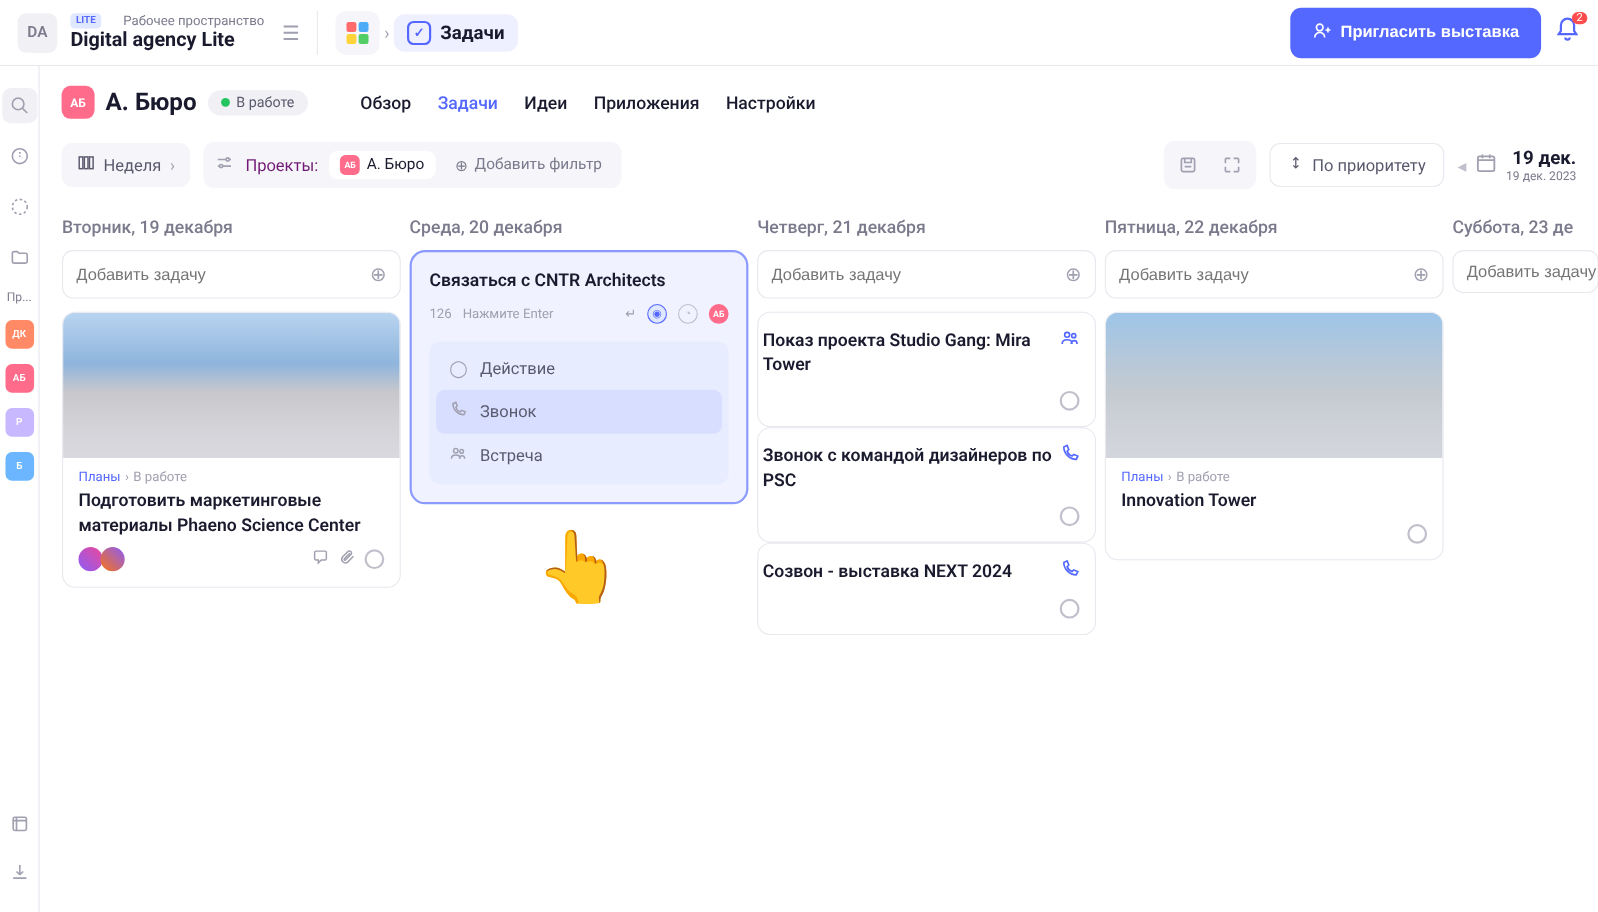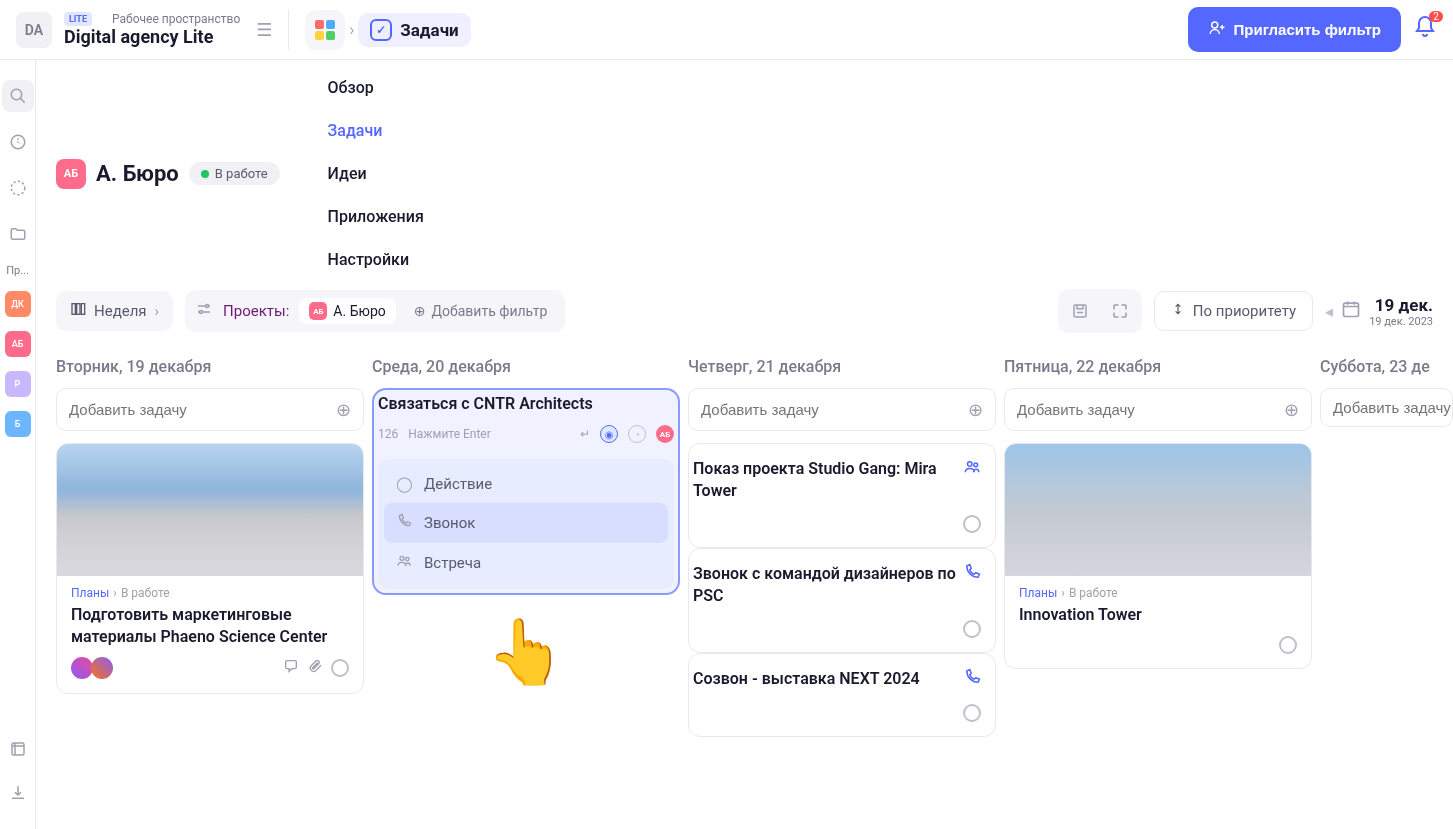--- a/index.html
+++ b/index.html
@@ -39,21 +39,21 @@
     .rail-label { font-size: 11px; color: #7a7a8c; }
     .rail-avatar { width: 26px; height: 26px; border-radius: 6px; display: flex; align-items: center; justify-content: center; font-size: 9px; font-weight: 600; color: #fff; }
     .rail-bottom { margin-top: auto; display: flex; flex-direction: column; gap: 12px; align-items: center; }
     
     .main { flex: 1; padding: 18px 0 0 20px; overflow: hidden; }
     .project-header { display: flex; align-items: center; gap: 24px; }
     .proj-avatar { width: 30px; height: 30px; border-radius: 8px; background: #ff6b8a; color: #fff; font-size: 11px; font-weight: 700; display: flex; align-items: center; justify-content: center; }
     .proj-name { font-size: 22px; font-weight: 700; }
     .status-badge { display: flex; align-items: center; gap: 6px; background: #f0f0f5; padding: 4px 12px; border-radius: 12px; font-size: 13px; color: #5a5a6e; }
     .status-dot { width: 8px; height: 8px; background: #22c55e; border-radius: 50%; }
-    .proj-tabs { display: flex; gap: 24px; margin-left: 24px; flex-direction: column; }
+    .proj-tabs { display: flex; gap: 24px; margin-left: 24px; }
     .proj-tab { font-size: 16px; color: #1a1a2e; cursor: pointer; font-weight: 500; }
     .proj-tab.active { color: #5468ff; }
     
     .toolbar { display: flex; align-items: center; gap: 12px; margin-top: 20px; padding-right: 20px; }
     .tb-pill { display: flex; align-items: center; gap: 8px; background: #f5f5fa; border-radius: 10px; padding: 10px 14px; font-size: 15px; color: #5a5a6e; cursor: pointer; }
     .tb-group { display: flex; align-items: center; gap: 10px; background: #f5f5fa; border-radius: 10px; padding: 8px 10px; }
     .proj-filter-chip { display: flex; align-items: center; gap: 6px; background: #fff; padding: 4px 10px; border-radius: 8px; font-size: 14px; }
     .mini-avatar { width: 18px; height: 18px; border-radius: 5px; background: #ff6b8a; color: #fff; font-size: 8px; font-weight: 700; display: flex; align-items: center; justify-content: center; }
     .add-filter { color: #7a7a8c; font-size: 14px; display: flex; align-items: center; gap: 6px; cursor: pointer; padding: 4px 8px; }
     .tb-spacer { flex: 1; }
@@ -82,21 +82,21 @@
     .card-footer-icons { margin-left: auto; display: flex; align-items: center; gap: 8px; color: #a0a0b0; }
     .status-circle { width: 18px; height: 18px; border: 2px solid #c0c0cc; border-radius: 50%; }
     
     .task-card { border: 1px solid #e8e8ef; border-radius: 12px; padding: 14px 4px; position: relative; }
     .task-title { font-size: 16px; font-weight: 600; line-height: 1.35; margin-bottom: 8px; }
     .task-type-icon { position: absolute; top: 14px; right: 14px; color: #5468ff; font-size: 16px; }
     .task-status-circle { position: absolute; bottom: 14px; right: 14px; width: 18px; height: 18px; border: 2px solid #c0c0cc; border-radius: 50%; }
     .task-card .task-title { padding-right: 28px; }
     .task-spacer { height: 24px; }
     
-    .active-task-card { border: 2px solid #8b9aff; background: #f0f2ff; border-radius: 14px; padding: 4px; }
+    .active-task-card { border: 2px solid #8b9aff; background: #f0f2ff; border-radius: 14px; padding: 16px; }
     .active-task-title { font-size: 16px; font-weight: 600; margin-bottom: 12px; color: #1a1a2e; }
     .active-task-meta { display: flex; align-items: center; gap: 10px; font-size: 12px; color: #a0a0b0; margin-bottom: 16px; }
     .active-hint { flex: 1; }
     .enter-icon { color: #a0a0b0; }
     .meta-icon { width: 18px; height: 18px; border-radius: 50%; display: flex; align-items: center; justify-content: center; font-size: 10px; }
     .meta-icon.blue { background: #e0e8ff; color: #5468ff; border: 1px solid #5468ff; }
     .meta-icon.clock { border: 1px solid #c0c0cc; color: #c0c0cc; }
     .meta-icon.pink { background: #ff6b8a; color: #fff; font-weight: 700; font-size: 8px; }
     
     .action-menu { background: #e8ecff; border-radius: 10px; padding: 6px; }
@@ -143,21 +143,21 @@
 
   <div class="top-right">
     <button class="invite-btn">
       <span>
         <svg width="18" height="18" viewBox="0 0 24 24" fill="none" stroke="currentColor" stroke-width="2">
             <circle cx="9" cy="8" r="4"></circle>
             <path d="M3 20c0-3.3 2.7-6 6-6s6 2.7 6 6"></path>
             <path d="M19 8v6M16 11h6"></path>
           </svg>
       </span>
-      <span>Пригласить фильтр</span>
+      <span>Пригласить выставка</span>
     </button>
     <div class="bell-btn">
       <svg width="24" height="24" viewBox="0 0 24 24" fill="none" stroke="currentColor" stroke-width="2">
           <path d="M6 8a6 6 0 0112 0v5l2 3H4l2-3V8z"></path>
           <path d="M10 19a2 2 0 004 0"></path>
         </svg>
       <span class="bell-badge">2</span>
     </div>
   </div>
 </div>

